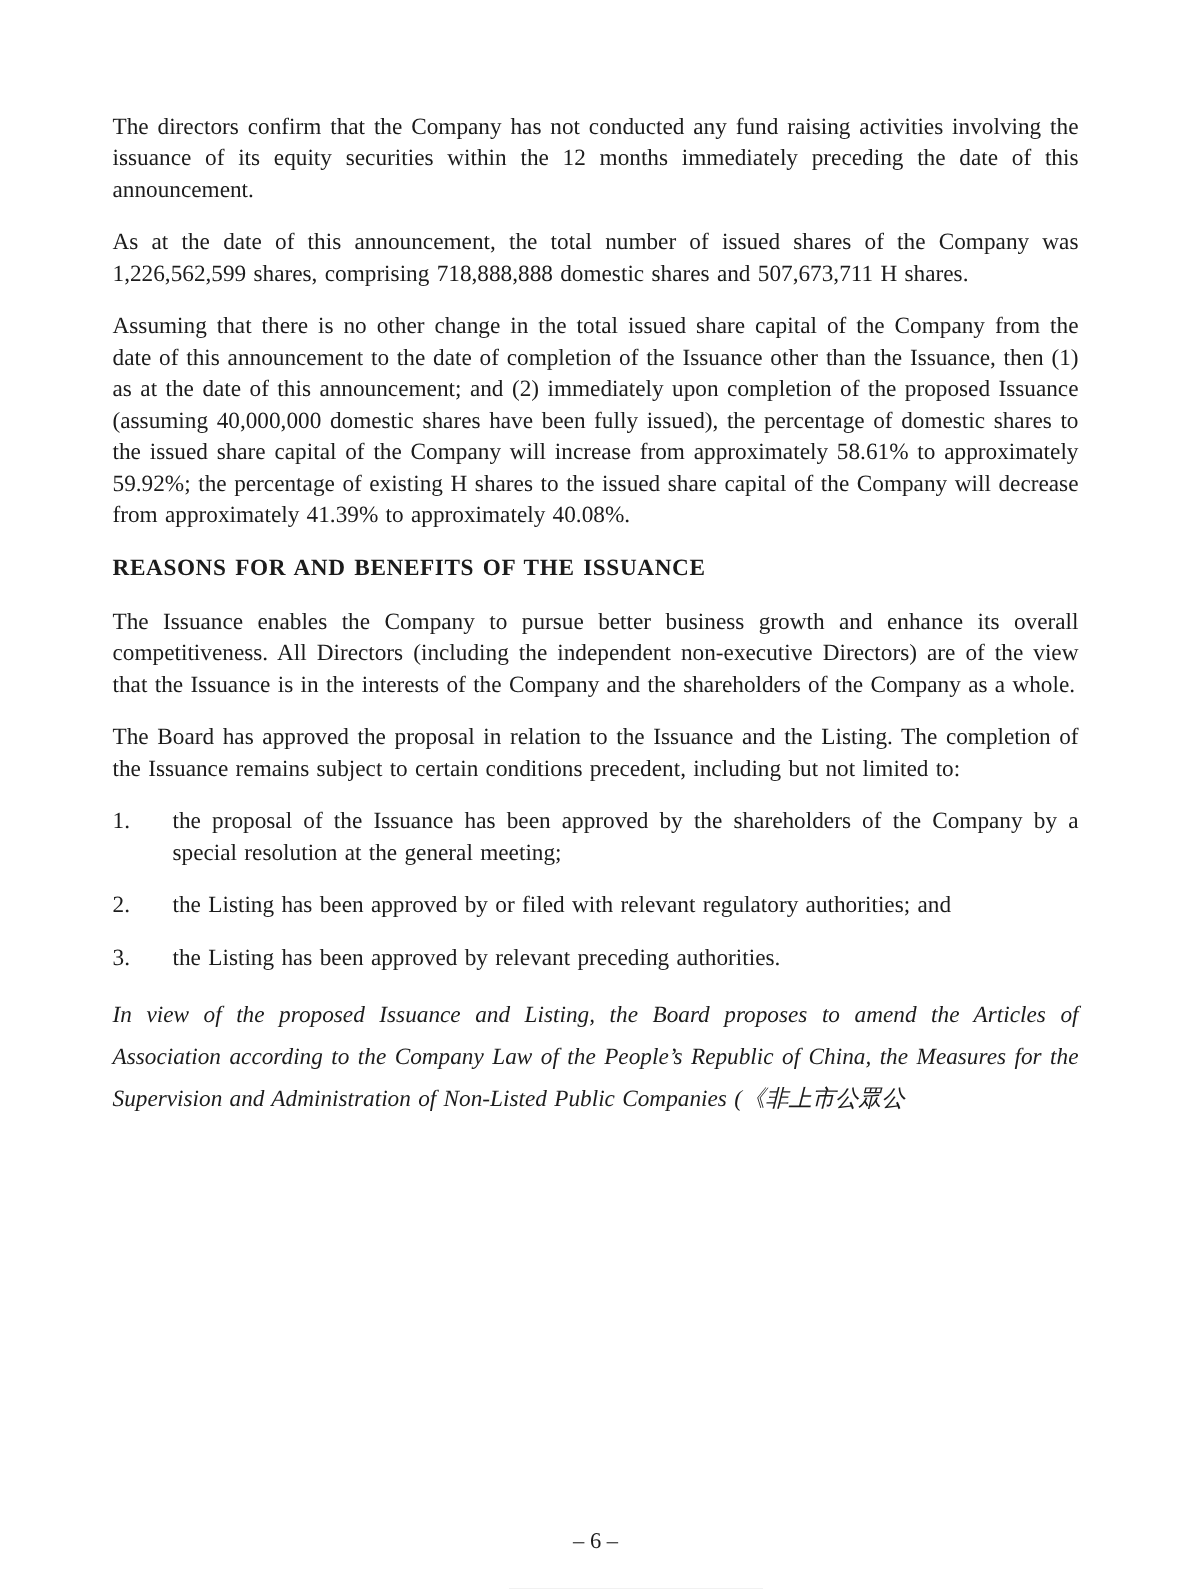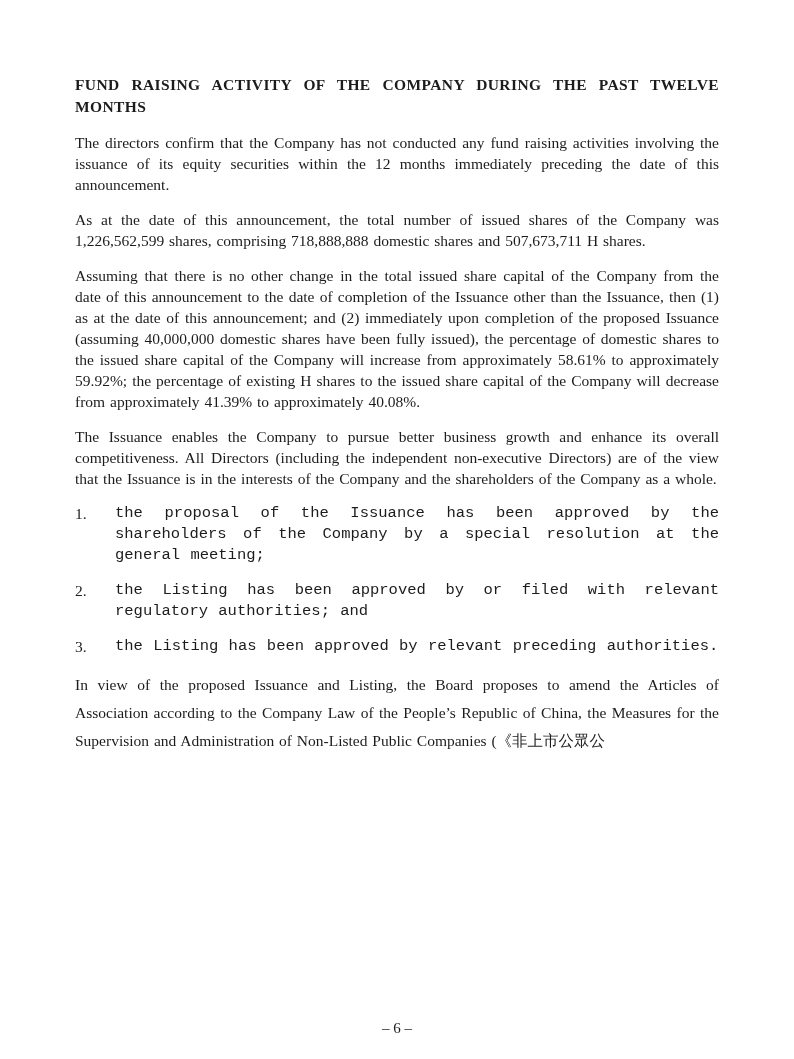--- a/index.html
+++ b/index.html
@@ -38,60 +38,61 @@
     margin-bottom: 14px;
   }
   .list-num {
     flex: none;
     width: 40px;
   }
   .list-text {
     flex: 1;
     text-align: justify;
     word-spacing: 1px;
-    font-family: Liberation Mono, monospace;
   }
   .section-wide .heading {
     line-height: 28px;
     margin-top: 6px;
     margin-bottom: 18px;
   }
   .section-wide .para {
     line-height: 28px;
+    font-style: italic;
   }
   .page-footer {
     position: absolute;
     left: 0;
     right: 0;
     bottom: 22px;
     text-align: center;
     font-size: 15px;
     color: #1c1c1c;
   }
 </style>
 </head>
 <body>
 
 <div class="page">
 
   <div class="section">
-    <div class="heading">FUND RAISING ACTIVITY OF THE COMPANY DURING THE PAST TWELVE MONTHS</div>
     <div class="para">The directors confirm that the Company has not conducted any fund raising activities involving the issuance of its equity securities within the 12 months immediately preceding the date of this announcement.</div>
   </div>
 
   <div class="section">
     <div class="para">As at the date of this announcement, the total number of issued shares of the Company was 1,226,562,599 shares, comprising 718,888,888 domestic shares and 507,673,711 H shares.</div>
     <div class="para">Assuming that there is no other change in the total issued share capital of the Company from the date of this announcement to the date of completion of the Issuance other than the Issuance, then (1) as at the date of this announcement; and (2) immediately upon completion of the proposed Issuance (assuming 40,000,000 domestic shares have been fully issued), the percentage of domestic shares to the issued share capital of the Company will increase from approximately 58.61% to approximately 59.92%; the percentage of existing H shares to the issued share capital of the Company will decrease from approximately 41.39% to approximately 40.08%.</div>
   </div>
 
   <div class="section">
+    <div class="heading">REASONS FOR AND BENEFITS OF THE ISSUANCE</div>
     <div class="para">The Issuance enables the Company to pursue better business growth and enhance its overall competitiveness. All Directors (including the independent non-executive Directors) are of the view that the Issuance is in the interests of the Company and the shareholders of the Company as a whole.</div>
   </div>
 
   <div class="section">
+    <div class="para">The Board has approved the proposal in relation to the Issuance and the Listing. The completion of the Issuance remains subject to certain conditions precedent, including but not limited to:</div>
 
     <div class="list-item">
       <span class="list-num">1.</span>
       <span class="list-text">the proposal of the Issuance has been approved by the shareholders of the Company by a special resolution at the general meeting;</span>
     </div>
     <div class="list-item">
       <span class="list-num">2.</span>
       <span class="list-text">the Listing has been approved by or filed with relevant regulatory authorities; and</span>
     </div>
     <div class="list-item">

